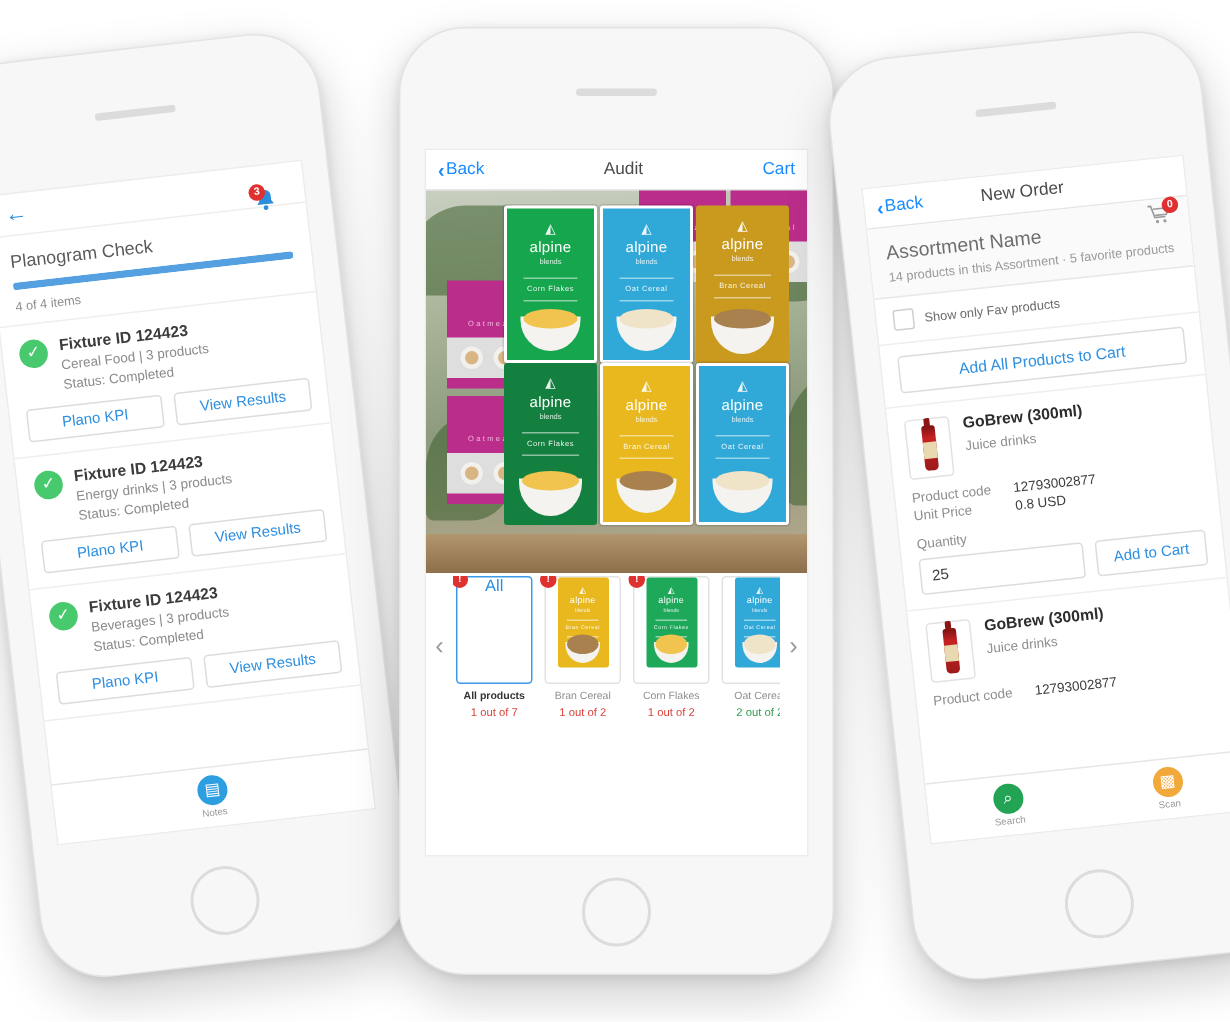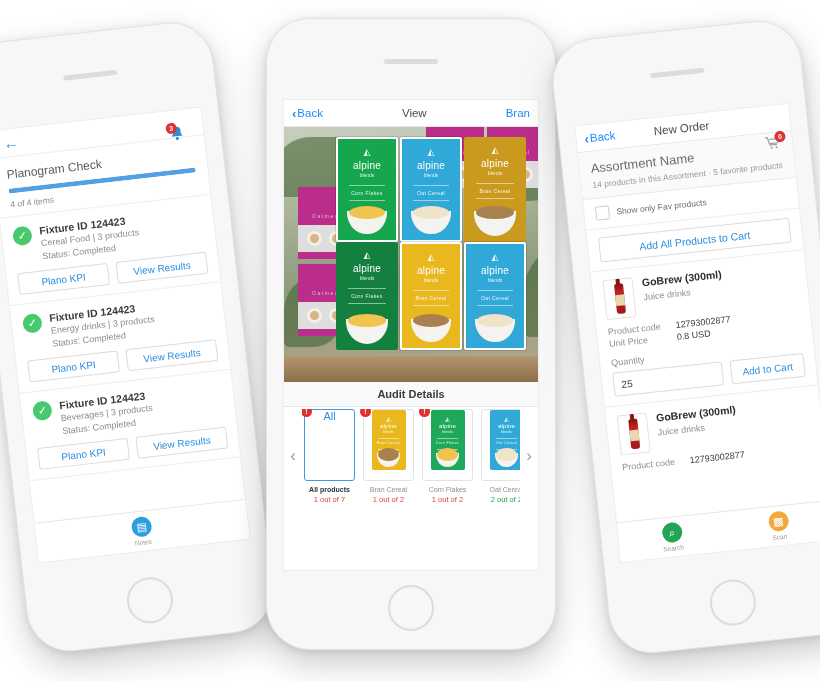--- a/index.html
+++ b/index.html
@@ -237,22 +237,22 @@
   </div>
 
   <div class="phone" id="p-mid">
     <div class="screen">
 
       <div class="navbar">
         <div class="nav-back">
           <span class="chev">‹</span>
           <span>Back</span>
         </div>
-        <div class="nav-title">View</div>
-        <div class="nav-right">Bran</div>
+        <div class="nav-title">Audit</div>
+        <div class="nav-right">Cart</div>
       </div>
 
       <div class="shelf" id="shelf">
           <div class="leaf" style="left: -8px; top: 10px; width: 70px; height: 60px;"></div>
           <div class="leaf" style="left: 200px; top: 4px; width: 90px; height: 70px;"></div>
           <div class="leaf" style="left: 240px; top: 120px; width: 80px; height: 90px;"></div>
           <div class="leaf" style="left: 0px; top: 150px; width: 60px; height: 70px;"></div>
           <div class="oat" style="left: 142px; top: -4px; height: 60px;">
             <div class="lbl">Oatmeal</div>
     <div class="bowls">
@@ -330,21 +330,20 @@
             <div class="mtn">◭</div>
    <div class="brand">alpine</div>
    <div class="blends">blends</div>
    <div class="rule"></div>
    <div class="flavor">Oat Cereal</div>
    <div class="rule2"></div>
    <div class="bowl oatf"></div>
           </div>
         </div>
 
-      <div class="audit-head">Audit Details</div>
 
       <div class="carousel">
         <div class="caro-arrow">‹</div>
         <div class="caro-track" id="caro">
             <div class="pcard">
               <div class="pthumb active">
       <div class="badge" style="left:-4px;top:-4px;">!</div>
       <div class="all-lbl">All</div>
               </div>
     <div class="pc-name b">All products</div>

